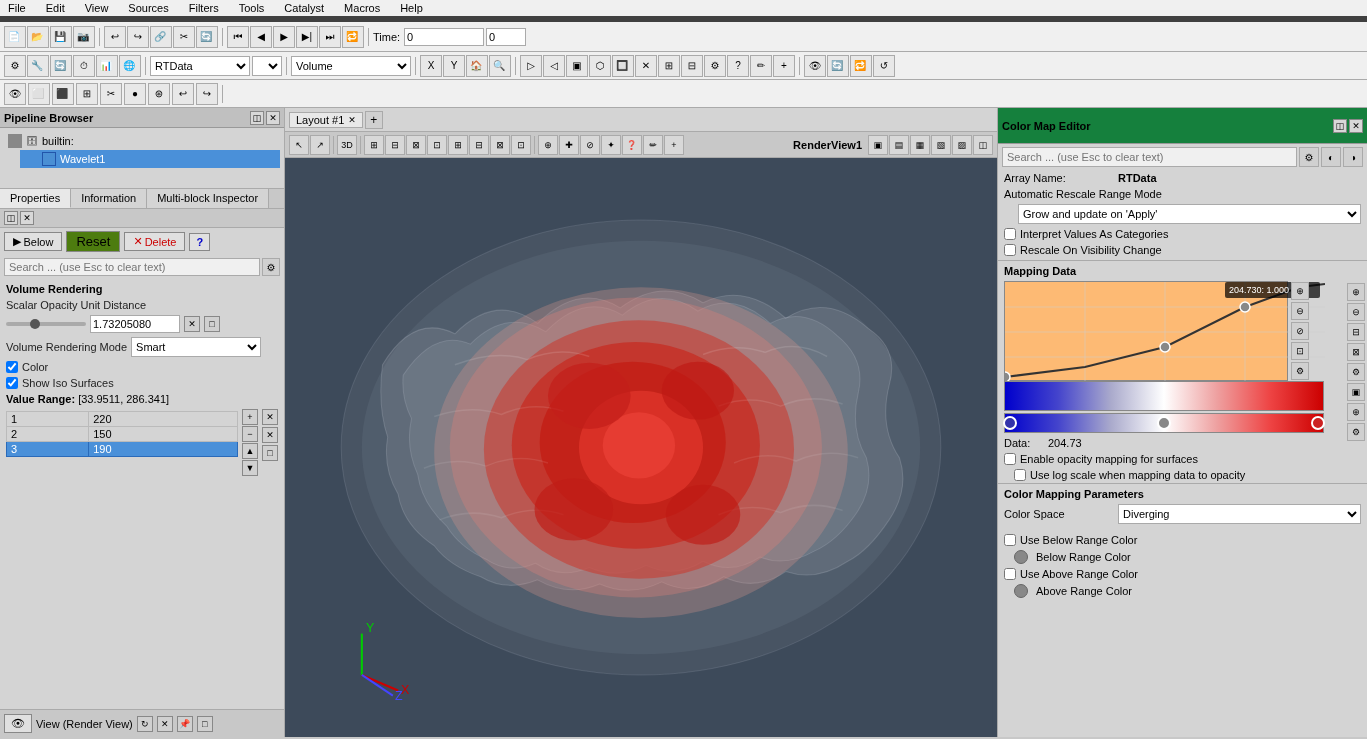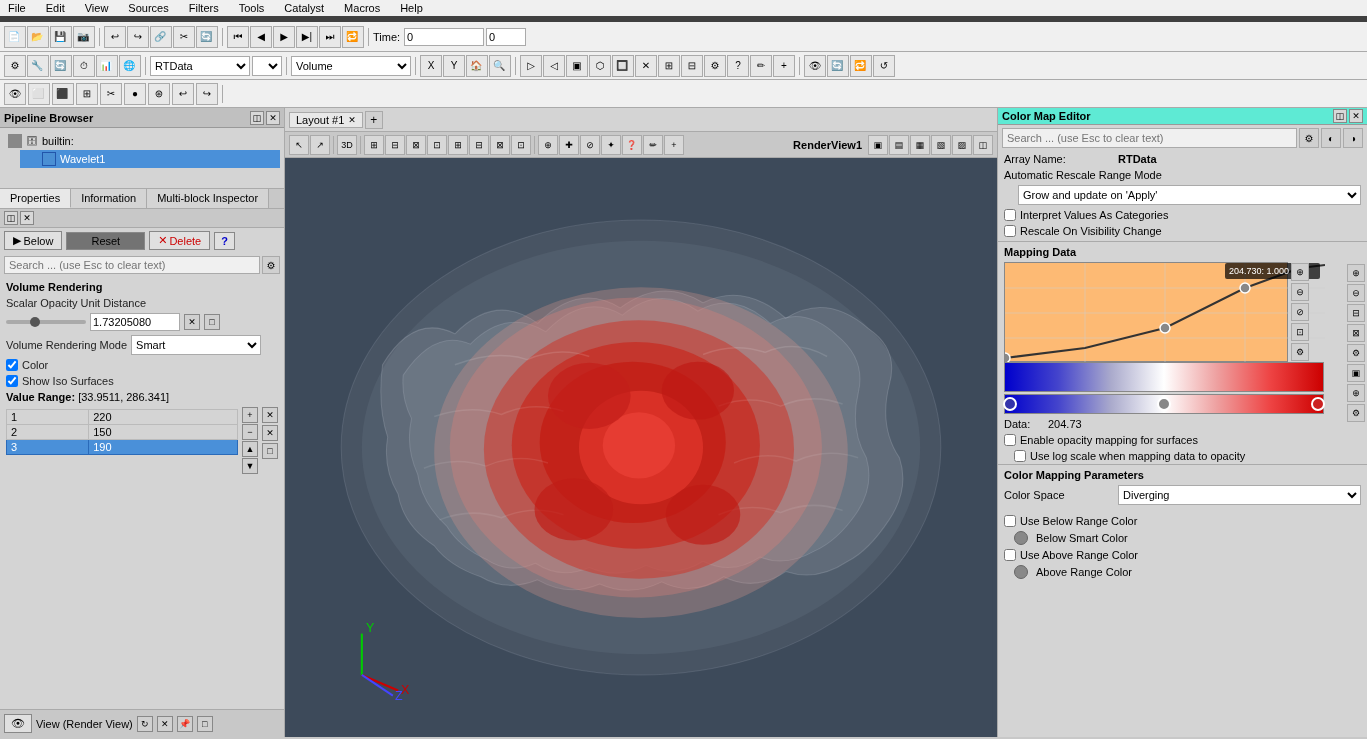--- a/index.html
+++ b/index.html
@@ -38,21 +38,21 @@
     
     #tabs-bar { display: flex; background: #c8c8c8; border-bottom: 1px solid #aaa; }
     .tab { padding: 3px 10px; cursor: pointer; border-right: 1px solid #aaa; font-size: 11px; background: #d4d4d4; }
     .tab.active { background: #e8e8e8; border-bottom: 1px solid #e8e8e8; }
 
     
     #properties-panel { flex: 1; background: #d4d4d4; overflow-y: auto; }
     .props-header { display: flex; align-items: center; justify-content: space-between; padding: 2px 4px; background: #c8c8c8; border-bottom: 1px solid #aaa; }
     .props-actions { display: flex; gap: 4px; }
     .btn-apply { background: #e0e0e0; border: 1px solid #888; cursor: pointer; padding: 2px 8px; font-size: 11px; display: flex; align-items: center; gap: 2px; }
-    .btn-reset { background: #737373; border: 1px solid #888; cursor: pointer; padding: 2px 24px; font-size: 11px; }
+    .btn-reset { background: #4d7c0f; border: 1px solid #888; cursor: pointer; padding: 2px 9px; font-size: 13px; }
     .btn-delete { background: #e0e0e0; border: 1px solid #888; cursor: pointer; padding: 2px 8px; font-size: 11px; color: #c00; display: flex; align-items: center; gap: 2px; }
     .btn-help { background: #e0e0e0; border: 1px solid #888; cursor: pointer; padding: 2px 6px; font-size: 11px; font-weight: bold; color: #00c; }
 
     .search-row { display: flex; align-items: center; padding: 3px 4px; gap: 2px; }
     .search-input { flex: 1; height: 18px; font-size: 11px; border: 1px solid #aaa; padding: 0 4px; background: #f0f0f0; }
     .search-gear { width: 18px; height: 18px; background: #d0d0d0; border: 1px solid #aaa; cursor: pointer; display: flex; align-items: center; justify-content: center; font-size: 10px; }
 
     .section-title { font-size: 11px; font-weight: bold; padding: 4px 6px 2px 6px; color: #000; }
     .prop-row { display: flex; align-items: center; padding: 2px 6px; gap: 4px; }
     .prop-label { font-size: 11px; color: #222; min-width: 90px; }
@@ -82,21 +82,21 @@
     .layout-tab-close { font-size: 9px; cursor: pointer; }
     .layout-add-btn { width: 18px; height: 18px; background: #d0d0d0; border: 1px solid #aaa; cursor: pointer; display: flex; align-items: center; justify-content: center; font-size: 12px; }
 
     #viewport { flex: 1; position: relative; background: #3d4a5a; overflow: hidden; }
     #viewport-toolbar { display: flex; align-items: center; background: #c8c8c8; border-bottom: 1px solid #aaa; padding: 1px 4px; gap: 2px; height: 26px; }
     .vp-btn { width: 20px; height: 20px; background: #d8d8d8; border: 1px solid #aaa; cursor: pointer; display: flex; align-items: center; justify-content: center; font-size: 9px; }
     .vp-label { font-size: 11px; font-weight: bold; margin-left: auto; margin-right: 4px; }
 
     
     #right-panel { width: 370px; background: #d4d4d4; border-left: 1px solid #aaa; display: flex; flex-direction: column; overflow-y: auto; }
-    .cme-header { display: flex; align-items: center; justify-content: space-between; background: #5eead4; border-bottom: 1px solid #999; padding: 2px 4px; height: 17px; }
+    .cme-header { display: flex; align-items: center; justify-content: space-between; background: #15803d; border-bottom: 1px solid #999; padding: 2px 4px; height: 36px; }
     .cme-title { font-size: 11px; font-weight: bold; }
 
     .cme-search-row { display: flex; align-items: center; padding: 3px 4px; gap: 2px; }
     .cme-search { flex: 1; height: 20px; font-size: 11px; border: 1px solid #aaa; background: #f0f0f0; padding: 0 4px; color: #888; }
     .cme-search-btns { display: flex; gap: 2px; }
     .cme-icon-btn { width: 20px; height: 20px; background: #d0d0d0; border: 1px solid #aaa; cursor: pointer; display: flex; align-items: center; justify-content: center; font-size: 10px; }
 
     .cme-row { display: flex; align-items: center; padding: 2px 6px; gap: 4px; font-size: 11px; }
     .cme-label { min-width: 110px; font-size: 11px; }
     .cme-select { height: 20px; font-size: 11px; border: 1px solid #aaa; background: white; flex: 1; }
@@ -596,21 +596,21 @@
     </div>
 
     <div style="height:6px;"></div>
 
     <div class="cme-checkbox-row">
       <input type="checkbox" class="cme-checkbox" style="">
       <span>Use Below Range Color</span>
     </div>
     <div class="cme-row" style="padding-left:16px; align-items:center;">
       <span class="cme-color-swatch" style="background:#888;"></span>
-      <span class="cme-color-label">Below Smart Color</span>
+      <span class="cme-color-label">Below Range Color</span>
     </div>
 
     <div class="cme-checkbox-row">
       <input type="checkbox" class="cme-checkbox" style="">
       <span>Use Above Range Color</span>
     </div>
     <div class="cme-row" style="padding-left:16px; align-items:center;">
       <span class="cme-color-swatch" style="background:#888;"></span>
       <span class="cme-color-label">Above Range Color</span>
     </div>

